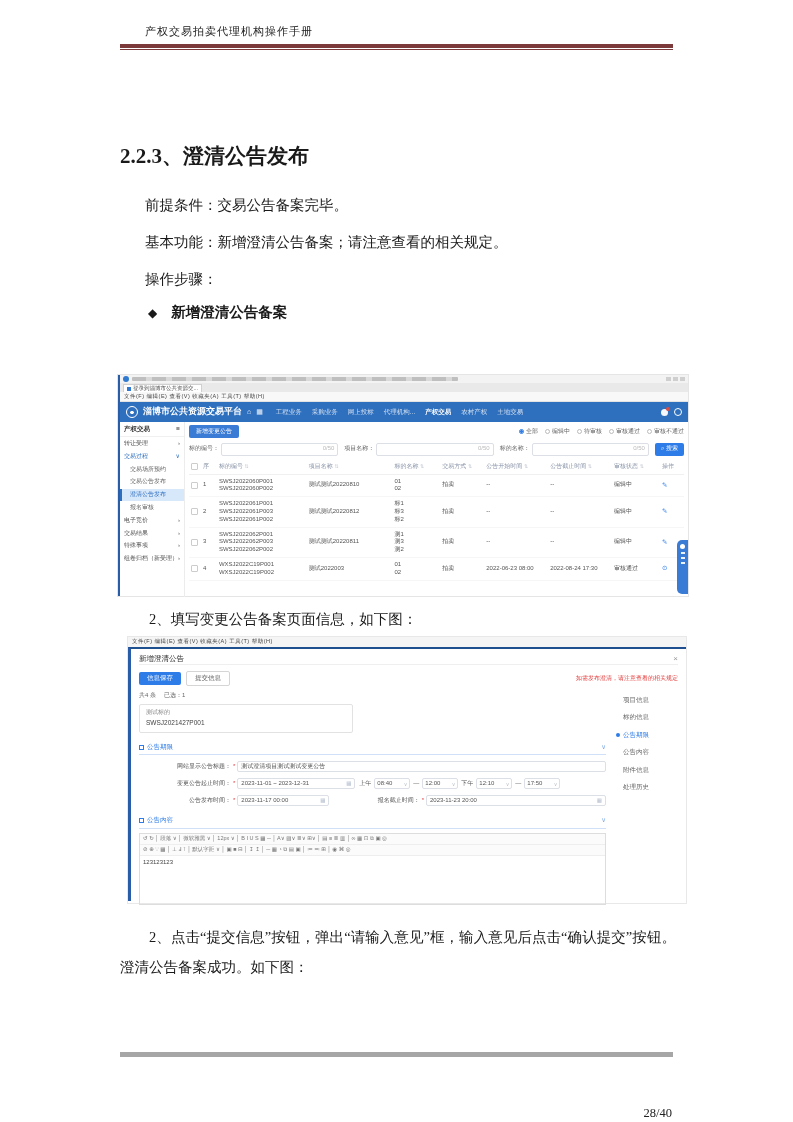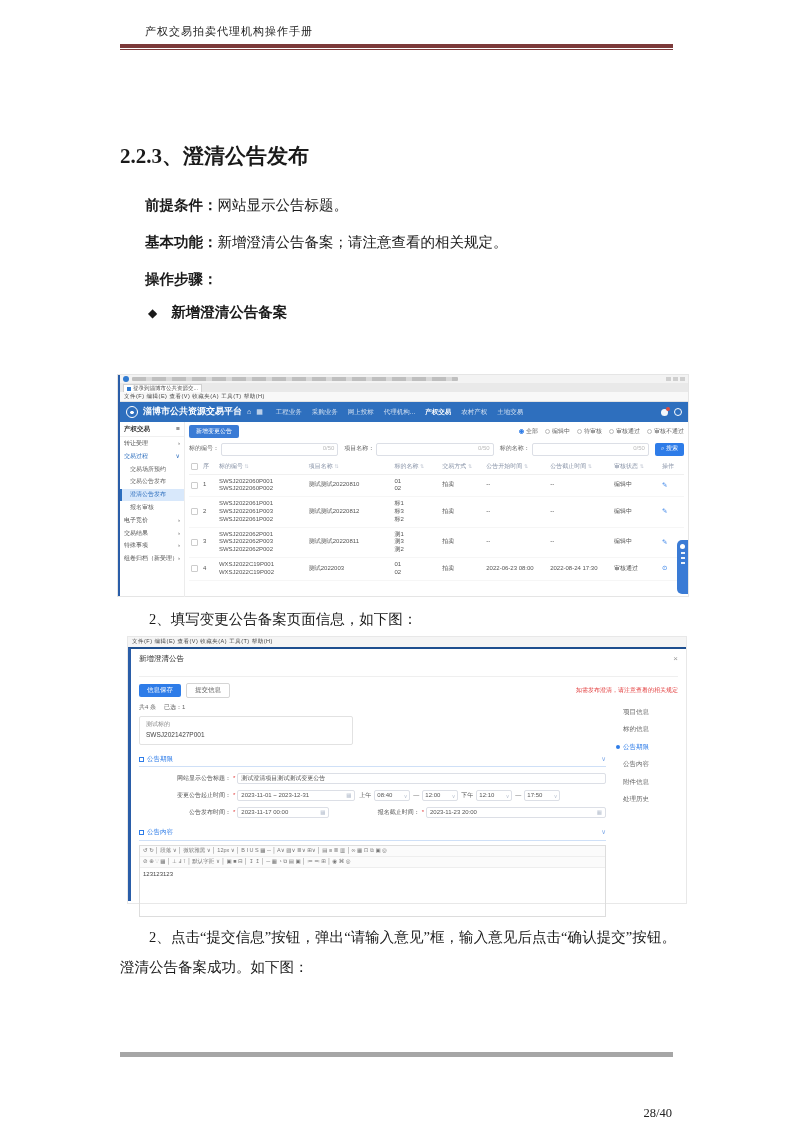--- a/index.html
+++ b/index.html
@@ -6,21 +6,21 @@
   .page{position:relative;width:793px;height:1122px;background:#fff;margin:0 auto;overflow:hidden;
         font-family:"Liberation Serif","DejaVu Serif",serif;color:#1a1a1a;}
 
   
   .hdr-title{position:absolute;left:145px;top:24px;font-size:11px;color:#222;letter-spacing:1px;text-align:right;}
   .hdr-rule{position:absolute;left:120px;top:44px;width:553px;}
   .hdr-rule .thick{height:4px;background:#7c3a3a;}
   .hdr-rule .thin{height:1px;background:#7c3a3a;margin-top:1px;}
   .sec-h1{position:absolute;left:120px;top:142px;font-size:21px;font-weight:bold;}
   .para{position:absolute;left:145px;font-size:14.5px;}
-  .para b{font-weight:bold;margin-top:44px;}
+  .para b{font-weight:normal;margin-top:44px;}
   .bullet-line{position:absolute;left:148px;font-size:14.5px;font-weight:bold;}
   .bullet-line .dia{font-size:12px;margin-right:14px;}
   .step-para{position:absolute;left:120px;width:556px;font-size:14.5px;line-height:30px;text-indent:2em;text-align:justify;}
   .ftr-bar{position:absolute;left:120px;top:1052px;width:553px;height:5px;background:#a6a6a6;}
   .ftr-num{position:absolute;right:121px;top:1086px;font-size:12.5px;color:#222;margin-top:20px;}
 
   
   .shot{position:absolute;background:#fff;font-family:"Liberation Sans","DejaVu Sans",sans-serif;color:#555;}
   .mini{font-size:6px;line-height:1.3;}
 
@@ -70,21 +70,21 @@
   .s1-cb{width:5px;height:5px;border:1px solid #ccc;border-radius:1px;display:block;}
   .s1-edit{color:#2e7ce8;font-size:6.5px;}
   .s1-ribbon{position:absolute;right:0;top:118px;width:11px;height:50px;background:#3a7bd5;border-radius:5px 0 0 5px;display:flex;flex-direction:column;align-items:center;padding-top:4px;gap:3px;}
   .s1-ribbon i{width:5px;height:5px;border-radius:50%;background:#fff;display:block;}
   .s1-ribbon em{width:4px;height:2px;background:rgba(255,255,255,.9);display:block;}
 
   
   .s2{left:128px;top:637px;width:558px;height:266px;box-shadow:0 0 0 1px #e8e8e8;}
   .s2-menu{height:10px;background:#f5f5f5;display:flex;align-items:center;padding-left:4px;font-size:5.5px;color:#444;letter-spacing:.5px;}
   .s2-frame{border-top:2px solid #1e4f8f;border-left:3px solid #2a5da8;height:254px;box-sizing:border-box;position:relative;padding:5px 8px;}
-  .s2-titlebar{display:flex;justify-content:space-between;align-items:center;border-bottom:1px solid #efefef;padding-bottom:12px;gap:13px;}
+  .s2-titlebar{display:flex;justify-content:space-between;align-items:center;border-bottom:1px solid #efefef;padding-bottom:0;gap:13px;}
   .s2-title{font-size:7.5px;color:#333;}
   .s2-close{color:#999;font-size:8px;}
   .s2-actions{display:flex;align-items:center;gap:5px;margin-top:6px;}
   .s2-btn-blue{background:#2e7ce8;color:#fff;font-size:6.5px;padding:2.5px 8px;border-radius:2px;}
   .s2-btn-plain{border:1px solid #d5d5d5;color:#555;font-size:6.5px;padding:2px 8px;border-radius:2px;background:#fff;}
   .s2-rednote{margin-left:auto;color:#e23c3c;font-size:6px;}
   .s2-content{display:flex;margin-top:6px;}
   .s2-left{flex:1;padding-right:10px;}
   .s2-count{font-size:6px;color:#666;}
   .s2-count b{font-weight:normal;margin-left:8px;}
@@ -117,21 +117,21 @@
 <div class="page">
 
   <div class="hdr-title">产权交易拍卖代理机构操作手册</div>
   <div class="hdr-rule">
       <div class="thick"></div>
       <div class="thin"></div>
     </div>
 
   <div class="sec-h1">2.2.3、澄清公告发布</div>
   <div class="para" style="top:196px">
-    <b>前提条件：</b><span>网站显示公告标题。</span>
+    <b>前提条件：</b><span>交易公告备案完毕。</span>
   </div>
   <div class="para" style="top:233px">
     <b>基本功能：</b><span>新增澄清公告备案；请注意查看的相关规定。</span>
   </div>
   <div class="para" style="top:270px">
     <b>操作步骤：</b>
   </div>
   <div class="bullet-line" style="top:303px">
     <span class="dia">◆</span><span>新增澄清公告备案</span>
   </div>

